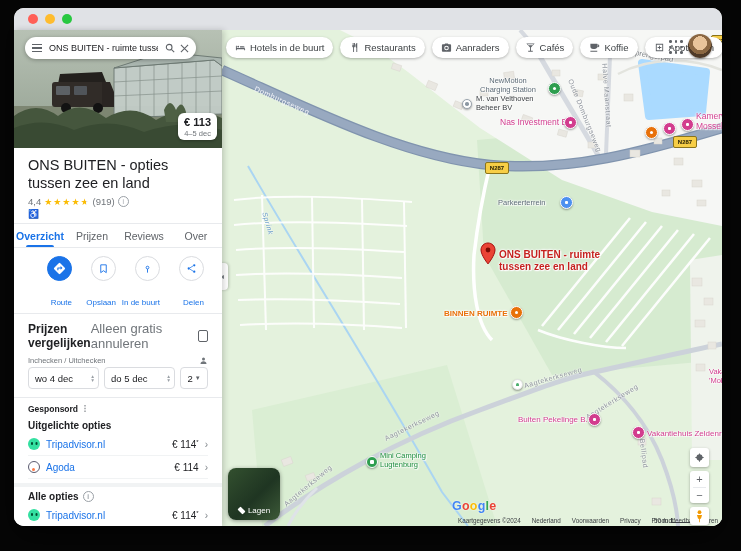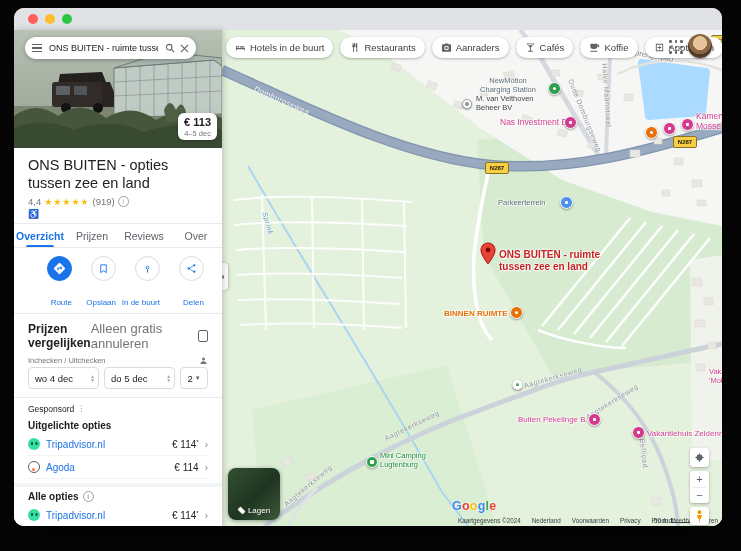--- a/index.html
+++ b/index.html
@@ -54,21 +54,21 @@
   .cmp-sub{display:flex;align-items:center;margin:5px 14px 2px;font-size:7.5px;color:#70757a;}
   .cmp-sub .lbl{flex:1;}
   .date-row{display:flex;gap:5px;margin:2px 14px 8px;}
   .date-field{flex:1;border:1px solid #dadce0;border-radius:4px;height:20px;display:flex;align-items:center;
               padding:0 4px 0 6px;font-size:9.5px;color:#202124;cursor:pointer;}
   .date-field .dtxt{flex:1;}
   .steppers{display:flex;flex-direction:column;line-height:4px;font-size:5.5px;color:#9aa0a6;}
   .guest-field{width:26px;border:1px solid #dadce0;border-radius:4px;height:20px;display:flex;align-items:center;
                justify-content:center;gap:2px;font-size:9.5px;color:#202124;cursor:pointer;flex:none;}
   .caret{font-size:6px;color:#5f6368;}
-  .sponsored{display:flex;align-items:flex-start;gap:3px;margin:6px 14px 6px;font-size:8.5px;font-weight:normal;color:#202124;}
+  .sponsored{display:flex;align-items:flex-start;gap:3px;margin:6px 14px 6px;font-size:8.5px;font-weight:bold;color:#202124;}
   .kebab{color:#80868b;font-size:8px;}
   .sec-label{margin:4px 14px 2px;font-size:10px;font-weight:bold;color:#202124;display:flex;align-items:center;gap:4px;}
   .offer-row{display:flex;align-items:center;gap:6px;height:22px;margin:0 14px;border-bottom:1px solid #f1f3f4;cursor:pointer;}
   .offer-row:last-of-type{border-bottom:0;}
   .site-icon{width:12px;height:12px;border-radius:50%;flex:none;position:relative;}
   .ico-trip{background:#34e0a1;}
   .ico-trip::after{content:"";position:absolute;left:2.5px;top:4px;width:2.5px;height:2.5px;border-radius:50%;background:#004f32;box-shadow:4.5px 0 0 #004f32;}
   .ico-agoda{background:#fff;border:1.5px solid #5c5c70;box-sizing:border-box;}
   .ico-agoda::after{content:"";position:absolute;left:3px;top:6px;width:3px;height:3px;border-radius:50%;background:#ff7a45;}
   .site-name{flex:1;font-size:10px;color:#1a73e8;text-decoration:none;white-space:nowrap;overflow:hidden;}

